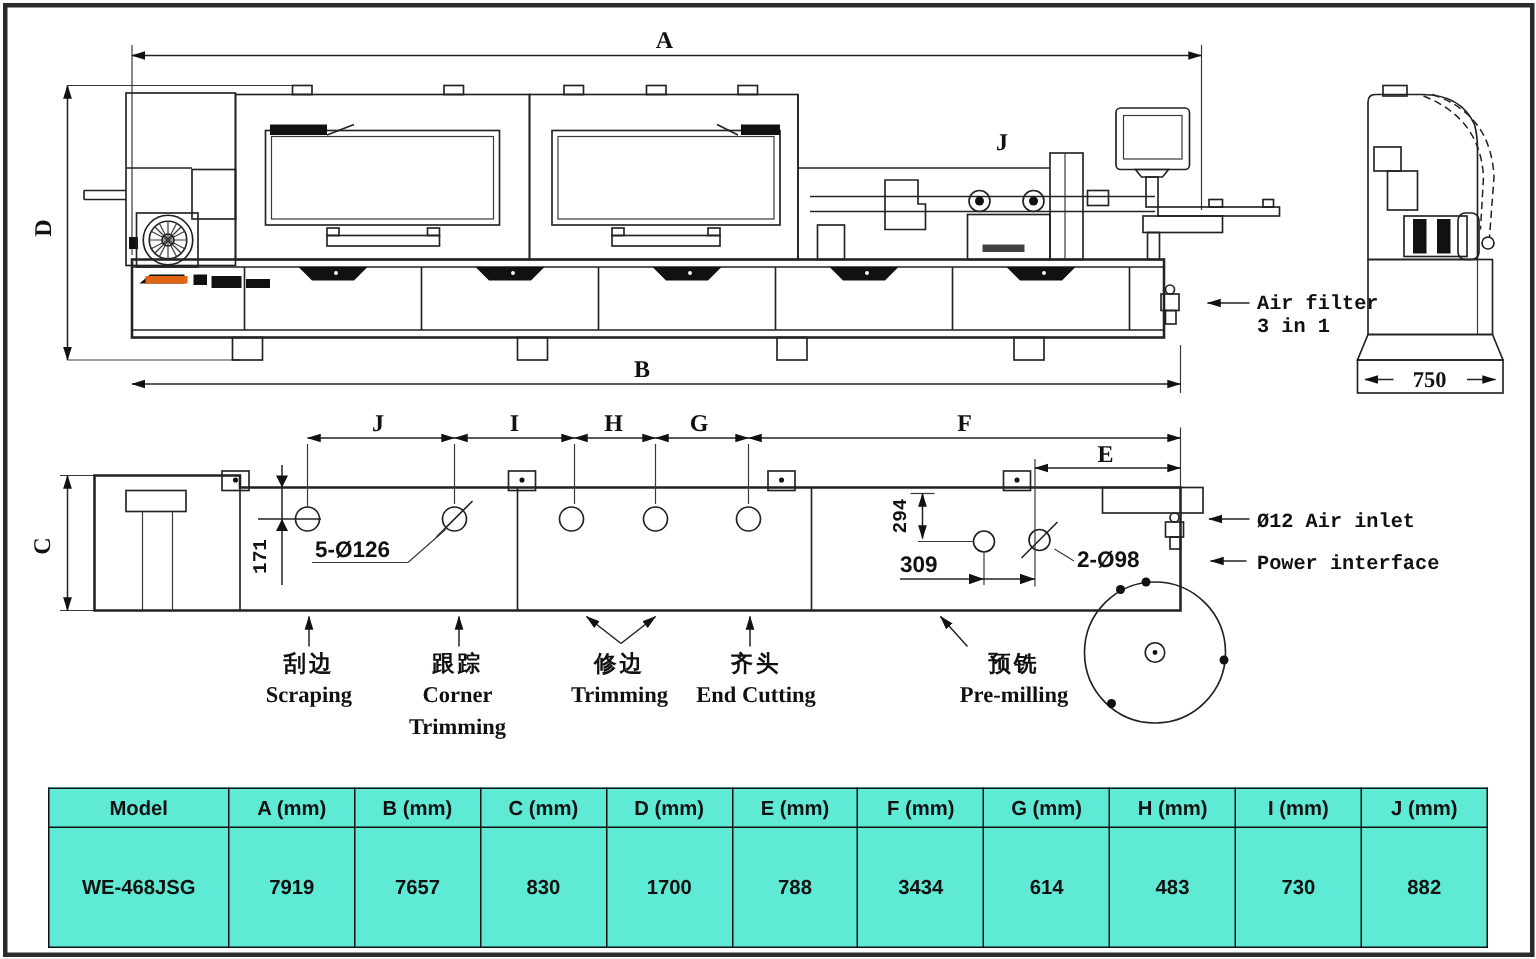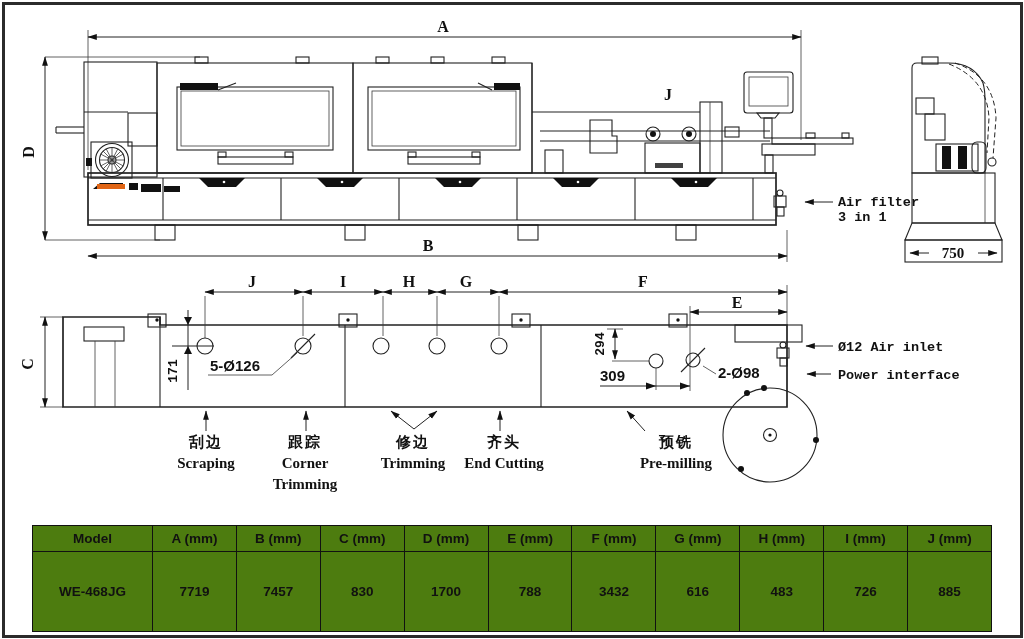--- a/index.html
+++ b/index.html
@@ -17,21 +17,21 @@
   .org{fill:#e06414;stroke:none;}
   
   .dimtxt{font-family:"Liberation Serif","DejaVu Serif",serif;font-weight:bold;font-size:16px;fill:#111;}
   .note{font-family:"Liberation Mono","DejaVu Sans Mono",monospace;font-weight:bold;font-size:13.5px;fill:#111;}
   .smnote{font-family:"Liberation Mono","DejaVu Sans Mono",monospace;font-weight:bold;font-size:13px;fill:#111;}
   .bignote{font-family:"Liberation Sans","DejaVu Sans",sans-serif;font-weight:bold;font-size:15px;fill:#111;}
   .cjk{font-family:"DejaVu Sans","Liberation Sans",sans-serif;font-weight:bold;font-size:15px;fill:#111;letter-spacing:2px;}
   .sten{font-family:"Liberation Serif","DejaVu Serif",serif;font-weight:bold;font-size:15px;fill:#111;}
   
   table.spec{position:absolute;left:32px;top:525px;width:960px;height:107px;border-collapse:collapse;
-             table-layout:fixed;background:#4d7c0f;}
+             table-layout:fixed;background:#5eead4;}
   table.spec th,table.spec td{border:1.6px solid #111;text-align:center;vertical-align:middle;
              font-family:"Liberation Sans","DejaVu Sans",sans-serif;font-weight:bold;
              font-size:13.5px;color:#111;padding:0;}
   table.spec col.model{width:120px;}
   table.spec tr{height:26px;}
 </style>
 </head>
 <body>
 
 <div class="page">
@@ -374,27 +374,27 @@
         <th>E (mm)</th>
         <th>F (mm)</th>
         <th>G (mm)</th>
         <th>H (mm)</th>
         <th>I (mm)</th>
         <th>J (mm)</th>
       </tr>
     </thead>
     <tbody>
       <tr>
-        <td>WE-468JG</td>
-        <td>7719</td>
-        <td>7457</td>
+        <td>WE-468JSG</td>
+        <td>7919</td>
+        <td>7657</td>
         <td>830</td>
         <td>1700</td>
         <td>788</td>
-        <td>3432</td>
-        <td>616</td>
+        <td>3434</td>
+        <td>614</td>
         <td>483</td>
-        <td>726</td>
-        <td>885</td>
+        <td>730</td>
+        <td>882</td>
       </tr>
     </tbody>
   </table>
 </div>
 
 </body></html>

